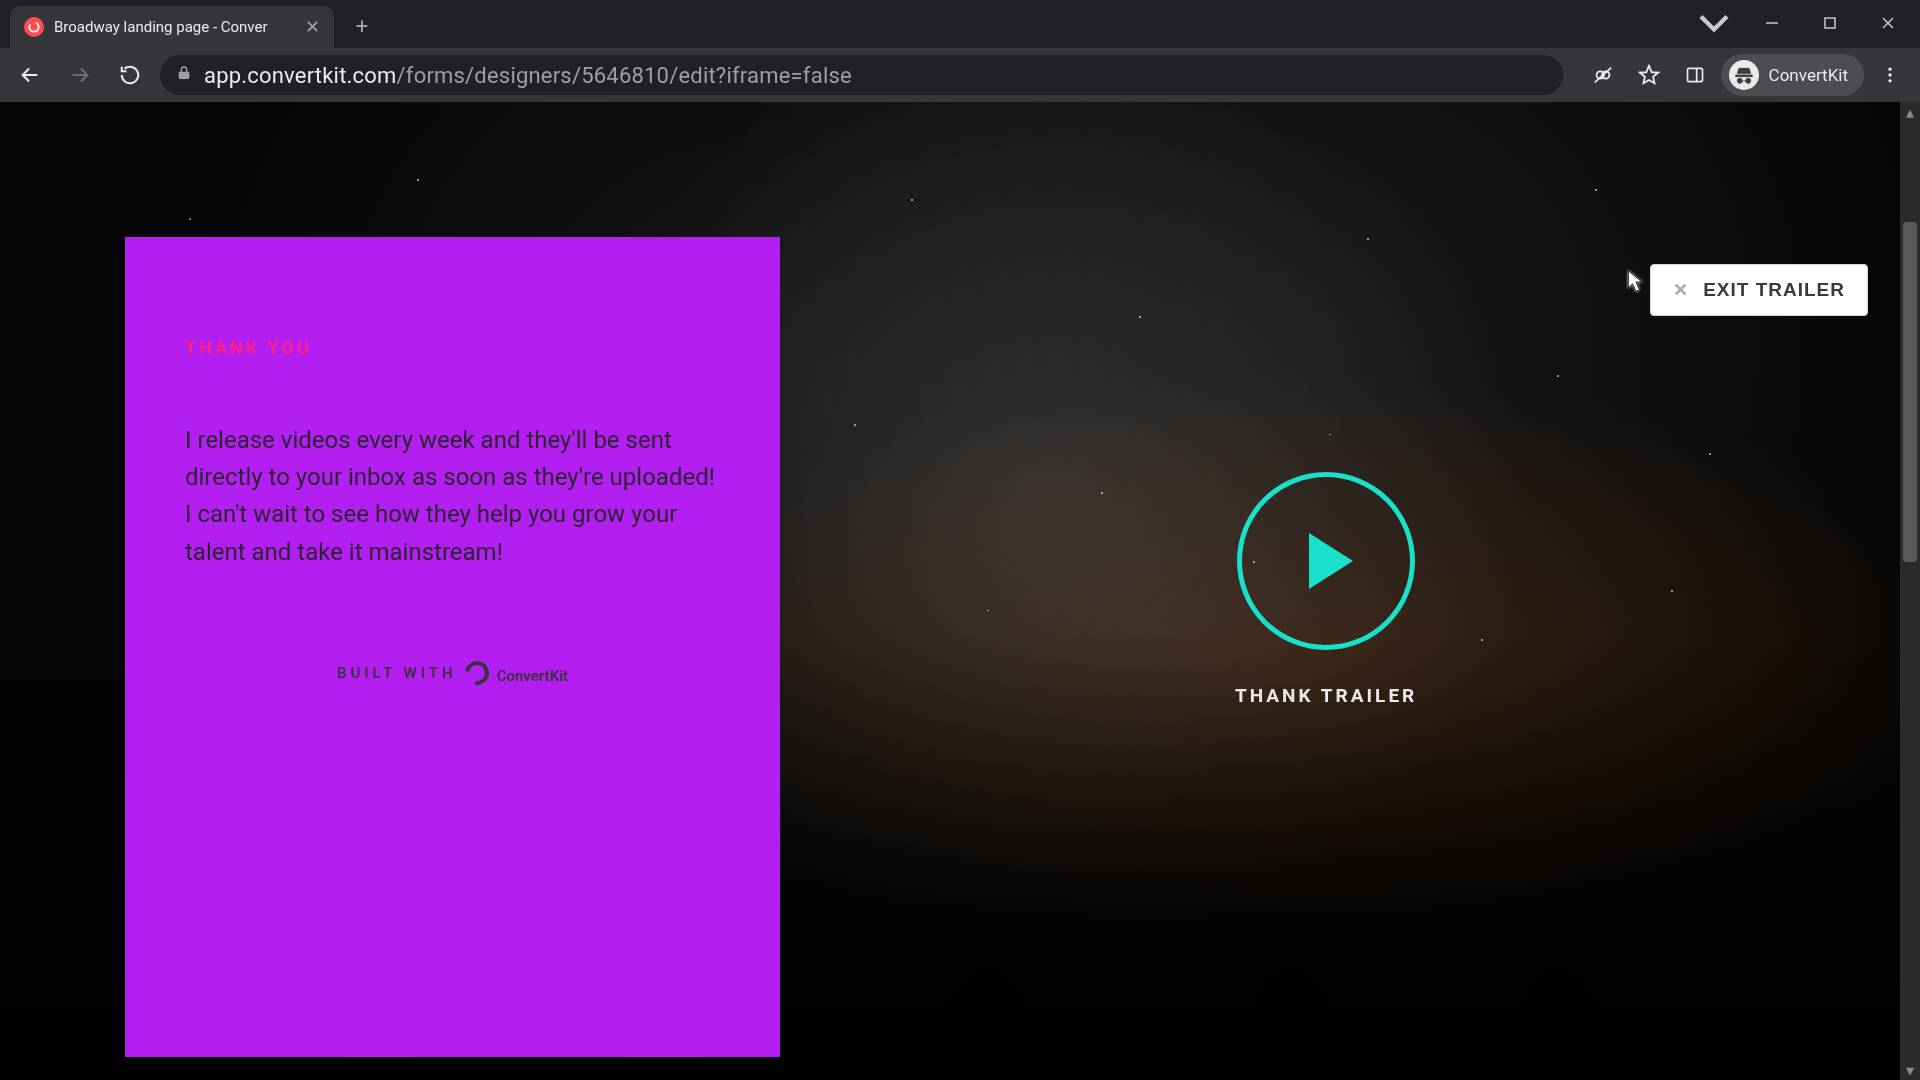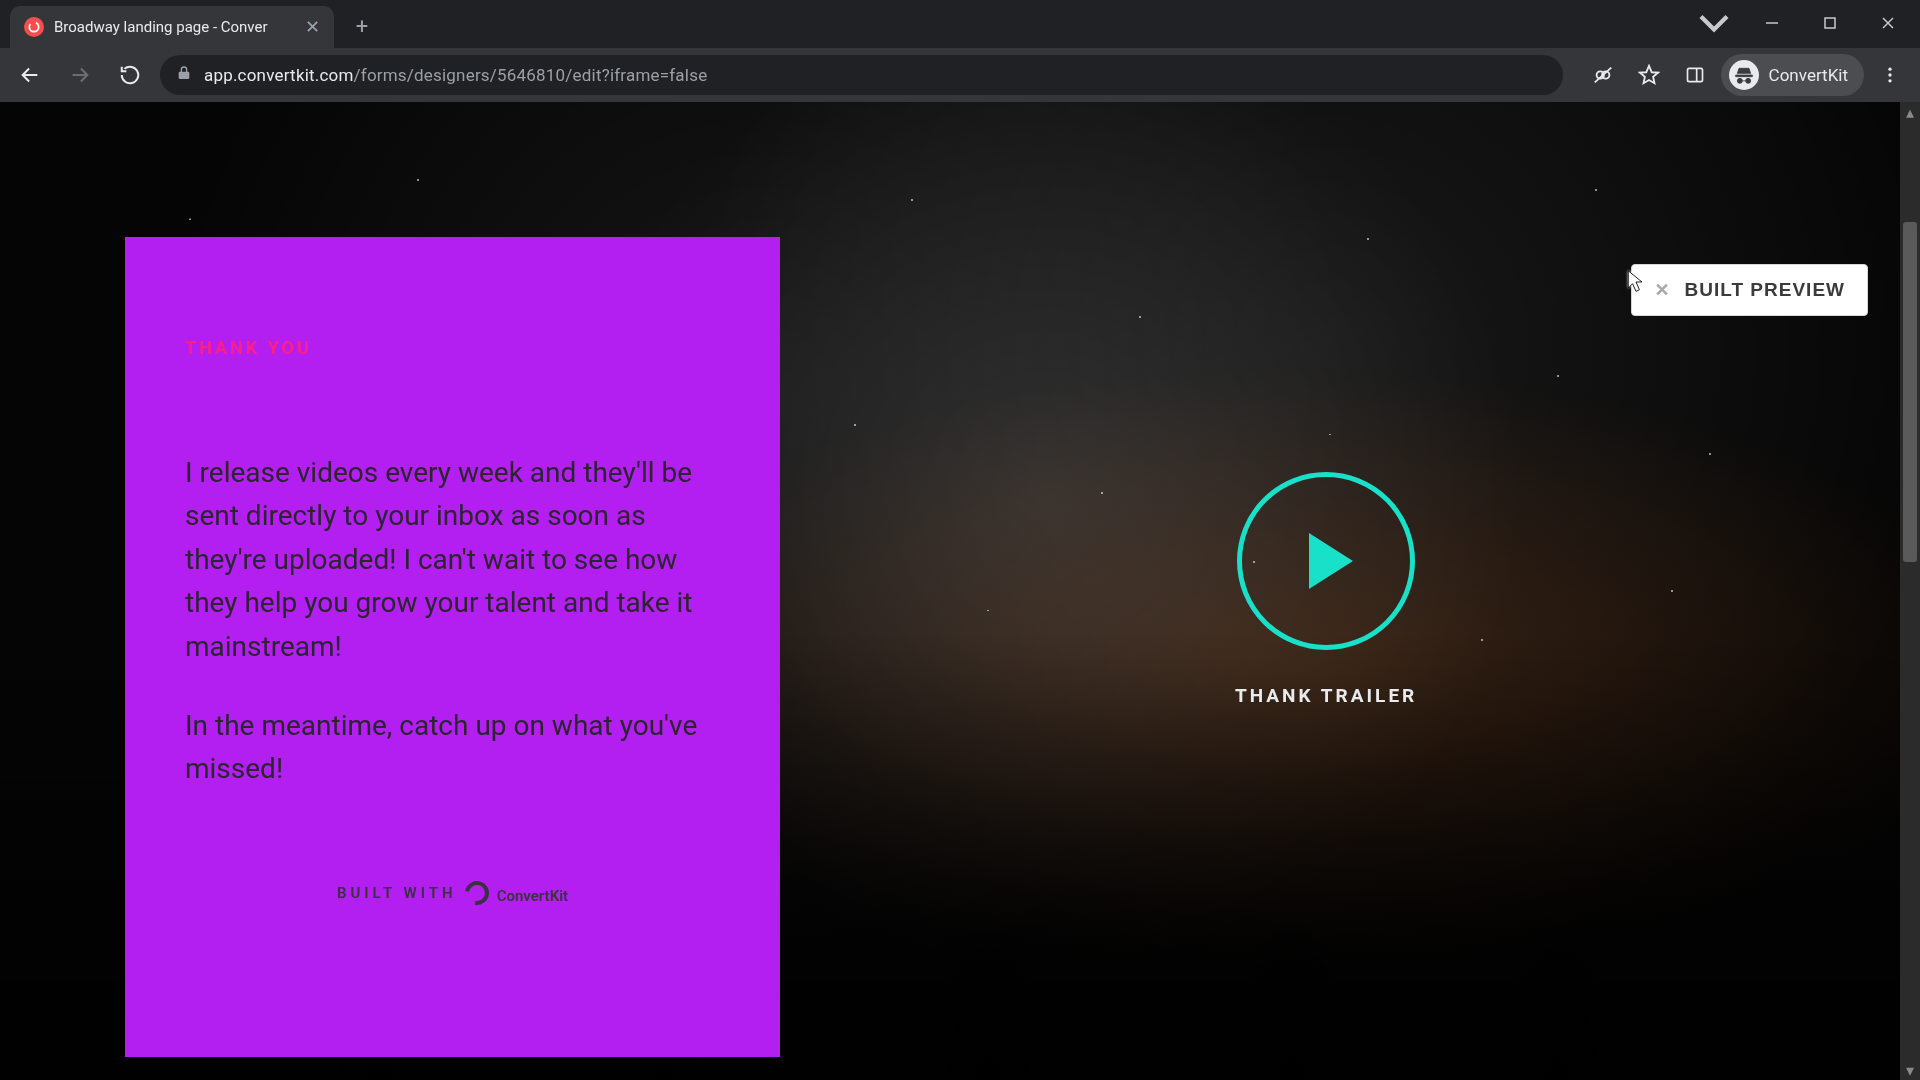--- a/index.html
+++ b/index.html
@@ -66,21 +66,21 @@
 .nav-btn {
   width: 40px; height: 40px; display: flex; align-items: center; justify-content: center;
   color: #e8eaed; border-radius: 50%; cursor: pointer;
 }
 .nav-btn.disabled { color: #6b6e73; }
 .url-bar {
   flex: 1; height: 40px; background: #202124; border-radius: 20px;
   display: flex; align-items: center; padding: 0 16px; gap: 12px; color: #9aa0a6;
 }
 .url-bar .lock { color: #9aa0a6; }
-.url-text { flex: 1; font-size: 17px; letter-spacing: .2px; }
+.url-text { flex: 1; font-size: 22px; letter-spacing: .2px; }
 .url-text .host { color: #e8eaed; }
 .url-text .path { color: #9aa0a6; }
 .tb-right { display: flex; align-items: center; gap: 6px; padding-left: 10px; }
 .tb-icon {
   width: 40px; height: 40px; display: flex; align-items: center; justify-content: center;
   color: #e8eaed; cursor: pointer;
 }
 .incognito-pill {
   display: flex; align-items: center; gap: 10px;
   background: #4c4d51; border-radius: 22px; padding: 6px 16px 6px 8px;
@@ -180,23 +180,23 @@
 .headline {
   font-family: "Arial Black", Impact, sans-serif;
   font-weight: 900;
   font-size: 78px;
   color: #2b2530;
   margin-top: 36px;
   letter-spacing: -1px;
 }
 .body-text {
   color: #2b2530;
-  font-size: 28px;
+  font-size: 24px;
   line-height: 1.55;
-  margin-top: 93px;
+  margin-top: 64px;
 }
 .body-text p + p { margin-top: 36px; }
 
 .built-with {
   margin-top: 90px;
   display: flex; align-items: center; justify-content: center; gap: 8px;
   color: #3a3240;
 }
 .built-with .bw-label { letter-spacing: 4px; font-size: 15px; font-weight: 600; }
 .built-with .bw-logo { display: flex; align-items: flex-end; gap: 8px; font-size: 15px; font-weight: 600; }
@@ -361,41 +361,40 @@
   </div>
 </div>
 
 <div class="viewport">
   <div class="bg-concert"></div>
 
   <div class="card">
     <div class="eyebrow">THANK YOU</div>
     <div class="body-text">
       <p>I release videos every week and they'll be sent directly to your inbox as soon as they're uploaded! I can't wait to see how they help you grow your talent and take it mainstream!</p>
-      <p>In the meantime, catch up on what you've missed!</p>
     </div>
     <div class="built-with">
       <span class="bw-label">BUILT WITH</span>
       <span class="bw-logo">
         <span class="ring"></span>
         <span>ConvertKit</span>
       </span>
     </div>
   </div>
 
   <div class="play-block">
     <div class="play-circle">
       <div class="play-triangle"></div>
     </div>
     <div class="watch-label">THANK TRAILER</div>
   </div>
 
   <button class="exit-preview">
     <span class="x">✕</span>
-    <span>BUILT PREVIEW</span>
+    <span>EXIT TRAILER</span>
   </button>
 
   <div class="cursor">
     <svg viewBox="0 0 20 28">
         <path d="M1 1l0 20 5-5 4 9 4-2-4-9 7 0z" fill="#fff" stroke="#000" stroke-width="1"></path>
       </svg>
   </div>
 
   <div class="scrollbar">
     <div class="arrow top">▴</div>

